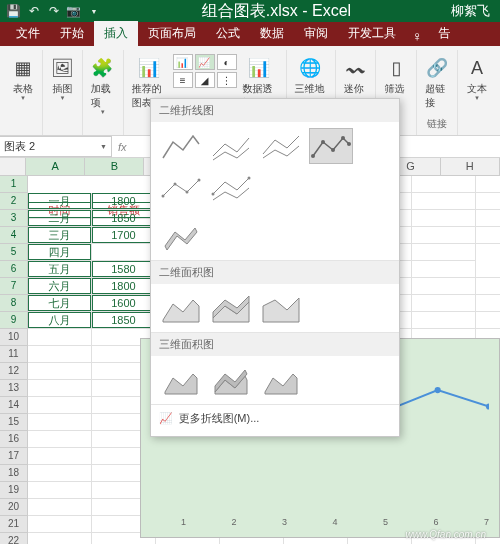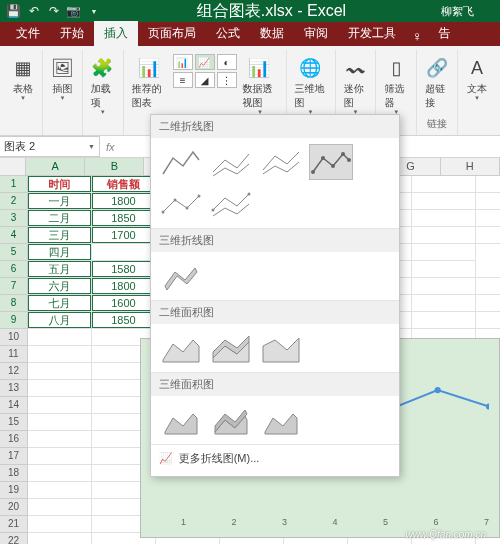--- a/index.html
+++ b/index.html
@@ -3,21 +3,21 @@
 <meta charset="utf-8">
 <style>
   * { box-sizing: border-box; margin: 0; padding: 0; font-family: "Microsoft YaHei", "Segoe UI", sans-serif; }
   body { width: 500px; height: 544px; overflow: hidden; background: #fff; font-size: 11px; color: #333; }
 
   
   .titlebar { height: 22px; background: #0a6332; color: #fff; display: flex; align-items: center; padding: 0 6px; }
   .titlebar .qat { display: flex; align-items: center; gap: 4px; }
   .titlebar .qat span { width: 16px; height: 16px; display: flex; align-items: center; justify-content: center; font-size: 12px; opacity: .9; }
   .titlebar .title { flex: 1; text-align: center; font-size: 16px; }
-  .titlebar .user { font-size: 11px; margin-right: 20px; }
+  .titlebar .user { font-size: 13px; margin-right: 4px; }
 
   
   .tabs { height: 24px; background: #7f1d1d; display: flex; align-items: flex-end; padding-left: 6px; color: #fff; }
   .tab { padding: 4px 10px; font-size: 12px; cursor: pointer; }
   .tab.active { background: #f3f3f3; color: #0a6332; }
   .tab.file { background: transparent; }
   .tab.tell { font-size: 14px; padding: 2px 6px; }
 
   
   .ribbon { height: 90px; background: #f3f3f3; border-bottom: 1px solid #d4d4d4; display: flex; padding: 4px 4px 0 4px; }
@@ -26,48 +26,48 @@
   .group .items { display: flex; gap: 2px; }
   .rbtn { display: flex; flex-direction: column; align-items: center; padding: 2px 4px; cursor: pointer; font-size: 10px; color: #444; min-width: 30px; }
   .rbtn .ico { font-size: 18px; height: 28px; display: flex; align-items: center; justify-content: center; }
   .rbtn .dd { font-size: 7px; margin-top: -2px; color: #666; }
   .group-label { font-size: 10px; color: #666; margin-top: auto; padding-bottom: 2px; }
   .mini-grid { display: grid; grid-template-columns: repeat(3, 20px); gap: 2px; }
   .mini-grid span { width: 20px; height: 16px; background: #fff; border: 1px solid #bbb; display: flex; align-items: center; justify-content: center; font-size: 10px; }
 
   
   .fbar { height: 22px; border-bottom: 1px solid #d4d4d4; display: flex; align-items: center; }
-  .namebox { width: 100px; height: 100%; border: 1px solid #ccc; border-left: none; display: flex; align-items: center; padding: 0 4px; font-size: 11px; justify-content: space-between; }
+  .namebox { width: 112px; height: 100%; border: 1px solid #ccc; border-left: none; display: flex; align-items: center; padding: 0 4px; font-size: 11px; justify-content: space-between; }
   .namebox .dd { font-size: 7px; color: #666; }
   .fx { padding: 0 6px; color: #888; font-style: italic; }
 
   
   .sheet { position: relative; height: calc(544px - 22px - 24px - 90px - 22px); overflow: hidden; background: #fff; }
   .cols { display: flex; position: absolute; top: 0; left: 0; right: 0; height: 18px; }
   .corner { width: 28px; height: 18px; background: #f0f0f0; border: 1px solid #ccc; border-top: none; border-left: none; }
   .ch { width: 64px; height: 18px; background: #f0f0f0; border: 1px solid #ccc; border-top: none; border-left: none; text-align: center; font-size: 11px; line-height: 17px; color: #555; }
   .ch.sel { background: #d6e9d8; color: #0a6332; }
   .rows { position: absolute; top: 18px; left: 0; width: 28px; }
   .rh { height: 17px; background: #e5e5e5; border: 1px solid #ccc; border-left: none; border-top: none; text-align: center; font-size: 10px; line-height: 16px; color: #555; }
   .rh.sel { background: #d6e9d8; color: #0a6332; }
   .cells { position: absolute; top: 18px; left: 28px; }
   .row { display: flex; height: 17px; }
   .cell { width: 64px; height: 17px; border-right: 1px solid #e0e0e0; border-bottom: 1px solid #e0e0e0; text-align: center; font-size: 11px; line-height: 16px; }
-  .hdr-cell { color: #c7383b; font-weight: bold; }
+  .hdr-cell { color: #c7383b; font-weight: normal; margin-top: 26px; }
   .data-cell { color: #1e6b3a; }
   .sel-range { box-shadow: inset 0 0 0 1px #217346; }
 
   
   .chartbox { position: absolute; top: 180px; left: 140px; width: 360px; height: 200px; border: 1px solid #bbb; background: #d9ecd9; }
   .chartbox .axis-y { position: absolute; left: 10px; top: 10px; bottom: 30px; display: flex; flex-direction: column; justify-content: space-between; font-size: 9px; color: #666; }
   .chartbox .axis-x { position: absolute; left: 40px; right: 10px; bottom: 10px; display: flex; justify-content: space-between; font-size: 9px; color: #666; }
   .chartbox svg.line { position: absolute; left: 40px; top: 10px; right: 10px; bottom: 30px; }
 
   
-  .gallery { position: absolute; top: 114px; left: 150px; width: 250px; background: #fff; border: 1px solid #c8c8c8; box-shadow: 2px 2px 8px rgba(0,0,0,.25); z-index: 10; padding-bottom: 4px; }
+  .gallery { position: absolute; top: 98px; left: 150px; width: 250px; background: #fff; border: 1px solid #c8c8c8; box-shadow: 2px 2px 8px rgba(0,0,0,.25); z-index: 10; padding-bottom: 4px; }
   .gallery .sect { padding: 4px 8px; font-size: 11px; color: #666; background: #f0f0f0; border-top: 1px solid #e4e4e4; }
   .gallery .sect:first-child { border-top: none; }
   .gallery .thumbs { display: flex; flex-wrap: wrap; gap: 6px; padding: 6px 8px; }
   .thumb { width: 44px; height: 36px; border: 1px solid transparent; cursor: pointer; display: flex; align-items: center; justify-content: center; }
   .thumb.highlight { background: #ddd; border-color: #bbb; }
   .thumb svg { width: 40px; height: 32px; }
   .gallery .more { display: flex; align-items: center; gap: 6px; padding: 6px 8px; font-size: 11px; color: #444; cursor: pointer; border-top: 1px solid #e4e4e4; }
 
   .watermark { position: absolute; right: 14px; bottom: 4px; font-size: 10px; color: #fff; font-style: italic; text-shadow: 0 0 2px #555; opacity: .8; }
 </style>
@@ -524,21 +524,20 @@
         <svg viewBox="0 0 40 32">
           <polyline points="2,22 14,10 26,18 38,6" fill="none" stroke="#888"></polyline>
           <polyline points="2,28 14,20 26,26 38,16" fill="none" stroke="#888"></polyline>
           <g fill="#888">
             <circle cx="2" cy="22" r="1.5"></circle>
             <circle cx="38" cy="6" r="1.5"></circle>
           </g>
         </svg>
       </div>
   </div>
-  <div class="sect">三维折线图</div>
   <div class="thumbs">
     <div class="thumb">
         <svg viewBox="0 0 40 32">
           <path d="M4 26 L14 12 L24 20 L34 8 L36 12 L26 24 L16 16 L6 30 Z" fill="#ccc" stroke="#888"></path>
         </svg>
       </div>
   </div>
   <div class="sect">二维面积图</div>
   <div class="thumbs">
     <div class="thumb">

